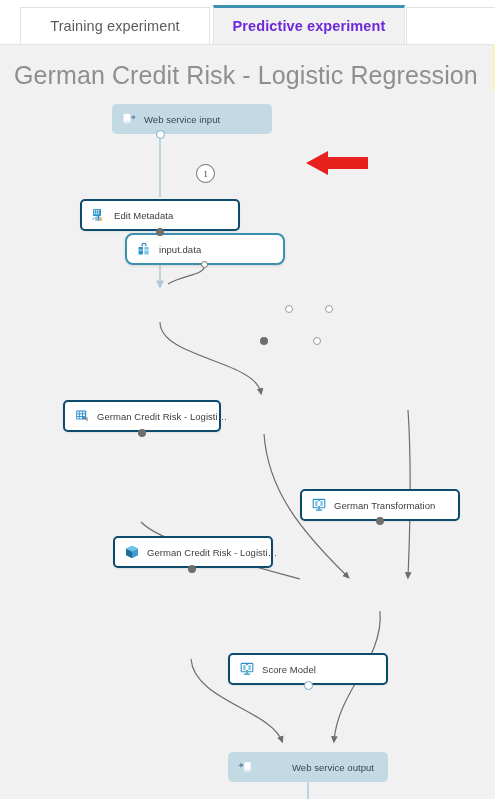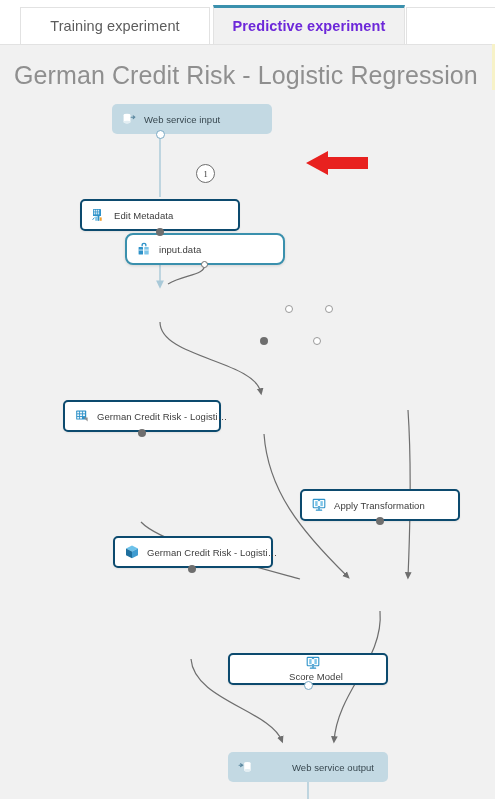--- a/index.html
+++ b/index.html
@@ -303,35 +303,35 @@
 
   <div class="node" style="left:300px; top:399px; width:160px;">
     <svg class="nicon" viewBox="0 0 16 16">
       <rect x="2.2" y="2.4" width="11.6" height="8.4" rx="0.7" fill="none" stroke="#2e92c9" stroke-width="1.1"></rect>
       <rect x="4.2" y="4.1" width="7.6" height="5" fill="#7ec5e8"></rect>
       <rect x="6.6" y="3.1" width="2.8" height="7" fill="#ffffff"></rect>
       <path d="M6.9,3.6 L9.1,3.6 M6.9,9.6 L9.1,9.6" stroke="#2e92c9" stroke-width="0.9"></path>
       <rect x="7.3" y="10.8" width="1.4" height="2" fill="#2e92c9"></rect>
       <rect x="4.8" y="12.6" width="6.4" height="1.2" rx="0.4" fill="#2e92c9"></rect>
     </svg>
-    <span class="nlabel">Apply Transformation</span>
+    <span class="nlabel">German Transformation</span>
   </div>
   <div class="port out-filled" style="left:376px; top:427px;"></div>
 
   <div class="node" style="left:113px; top:446px; width:160px;">
     <svg class="nicon" viewBox="0 0 16 16">
       <path d="M8,1.6 L14,4.6 L8,7.6 L2,4.6 Z" fill="#6dc2ea"></path>
       <path d="M2,4.6 L8,7.6 L8,14.2 L2,11.2 Z" fill="#1f6f9e"></path>
       <path d="M14,4.6 L8,7.6 L8,14.2 L14,11.2 Z" fill="#3f9bd0"></path>
     </svg>
     <span class="nlabel">German Credit Risk - Logisti…</span>
   </div>
   <div class="port out-filled" style="left:188px; top:475px;"></div>
 
-  <div class="node" style="left:228px; top:563px; width:160px;flex-direction:column;">
+  <div class="node" style="left:228px; top:563px; width:160px;">
     <svg class="nicon" viewBox="0 0 16 16">
       <rect x="2.2" y="2.4" width="11.6" height="8.4" rx="0.7" fill="none" stroke="#2e92c9" stroke-width="1.1"></rect>
       <rect x="4.2" y="4.1" width="7.6" height="5" fill="#7ec5e8"></rect>
       <rect x="6.6" y="3.1" width="2.8" height="7" fill="#ffffff"></rect>
       <path d="M6.9,3.6 L9.1,3.6 M6.9,9.6 L9.1,9.6" stroke="#2e92c9" stroke-width="0.9"></path>
       <rect x="7.3" y="10.8" width="1.4" height="2" fill="#2e92c9"></rect>
       <rect x="4.8" y="12.6" width="6.4" height="1.2" rx="0.4" fill="#2e92c9"></rect>
     </svg>
     <span class="nlabel">Score Model</span>
   </div>

